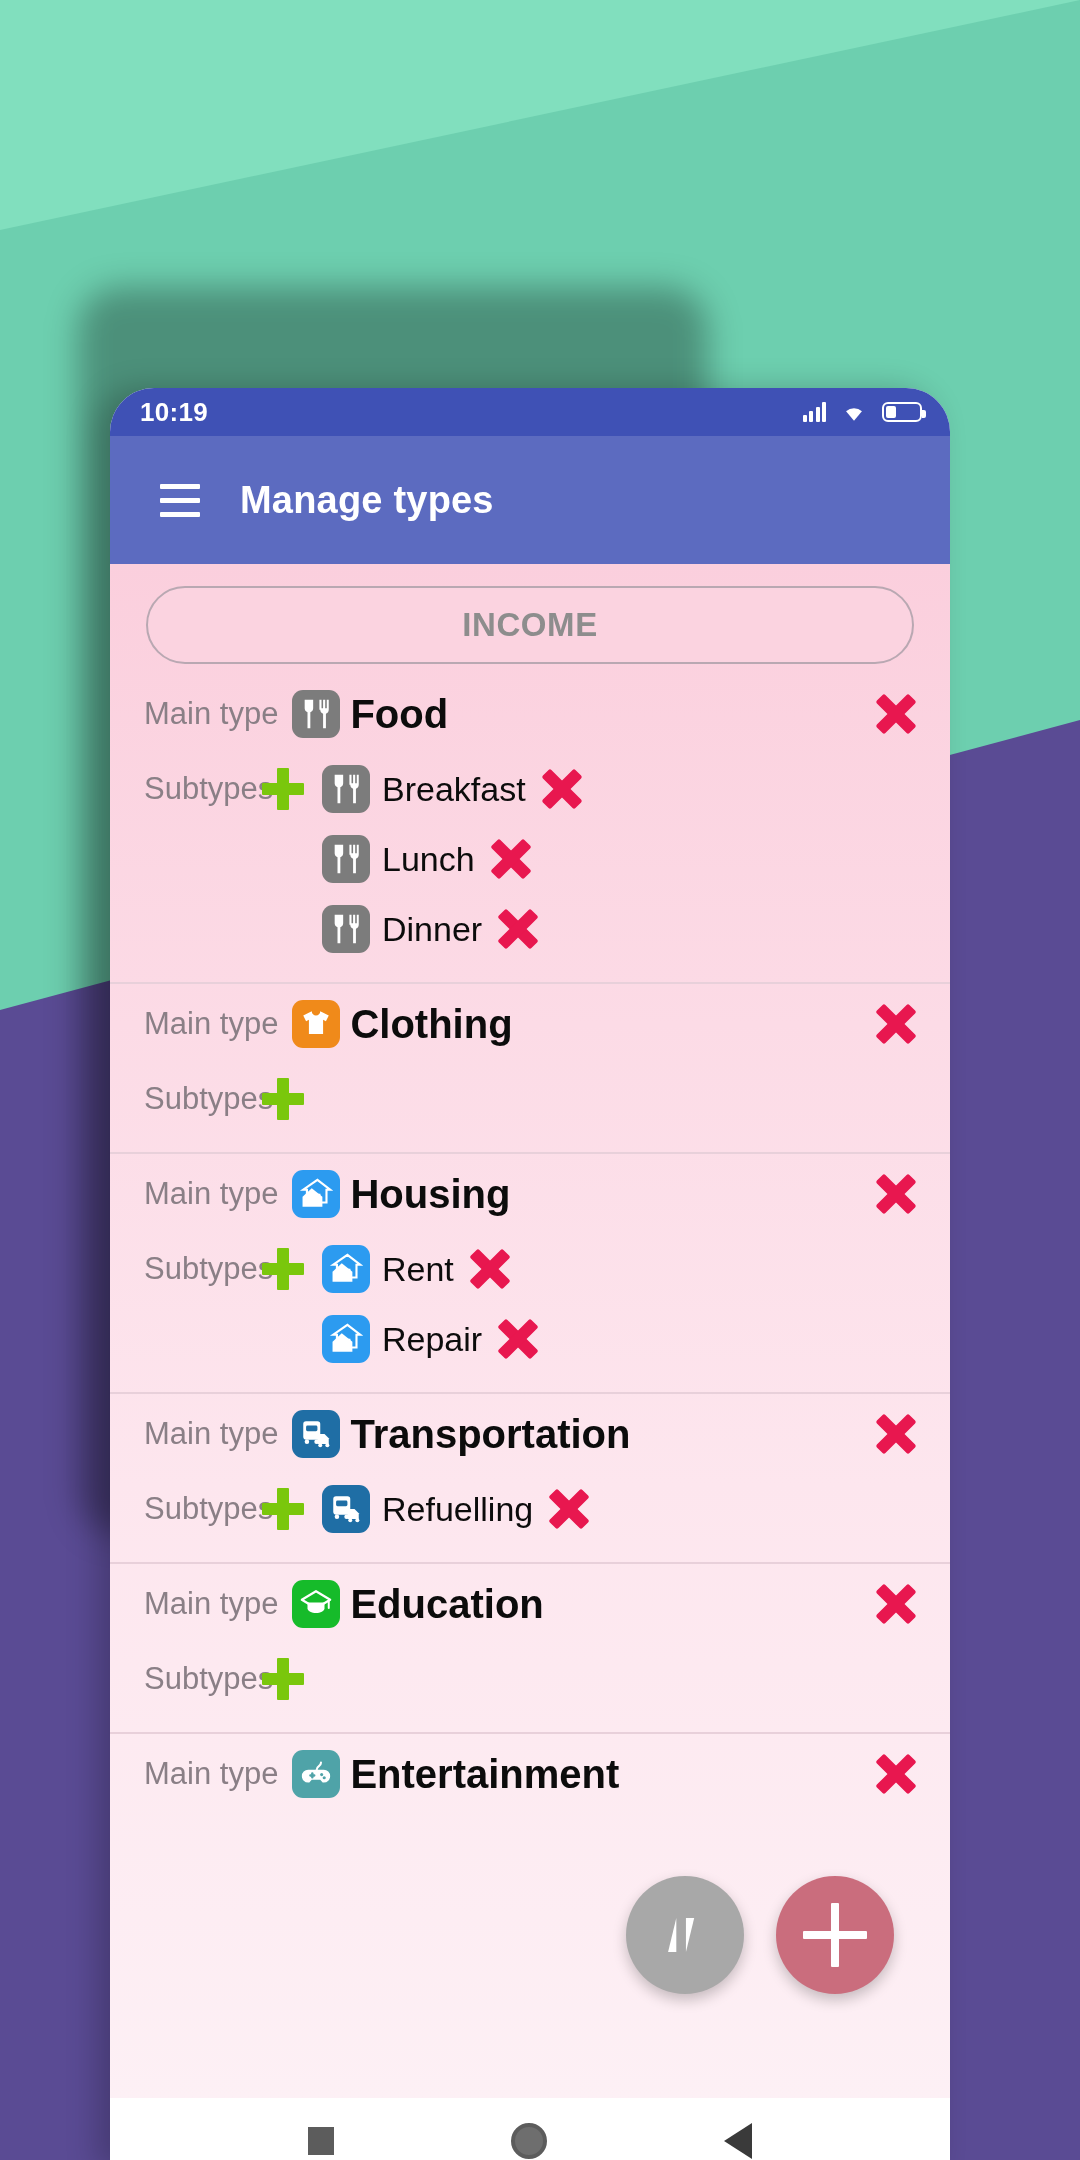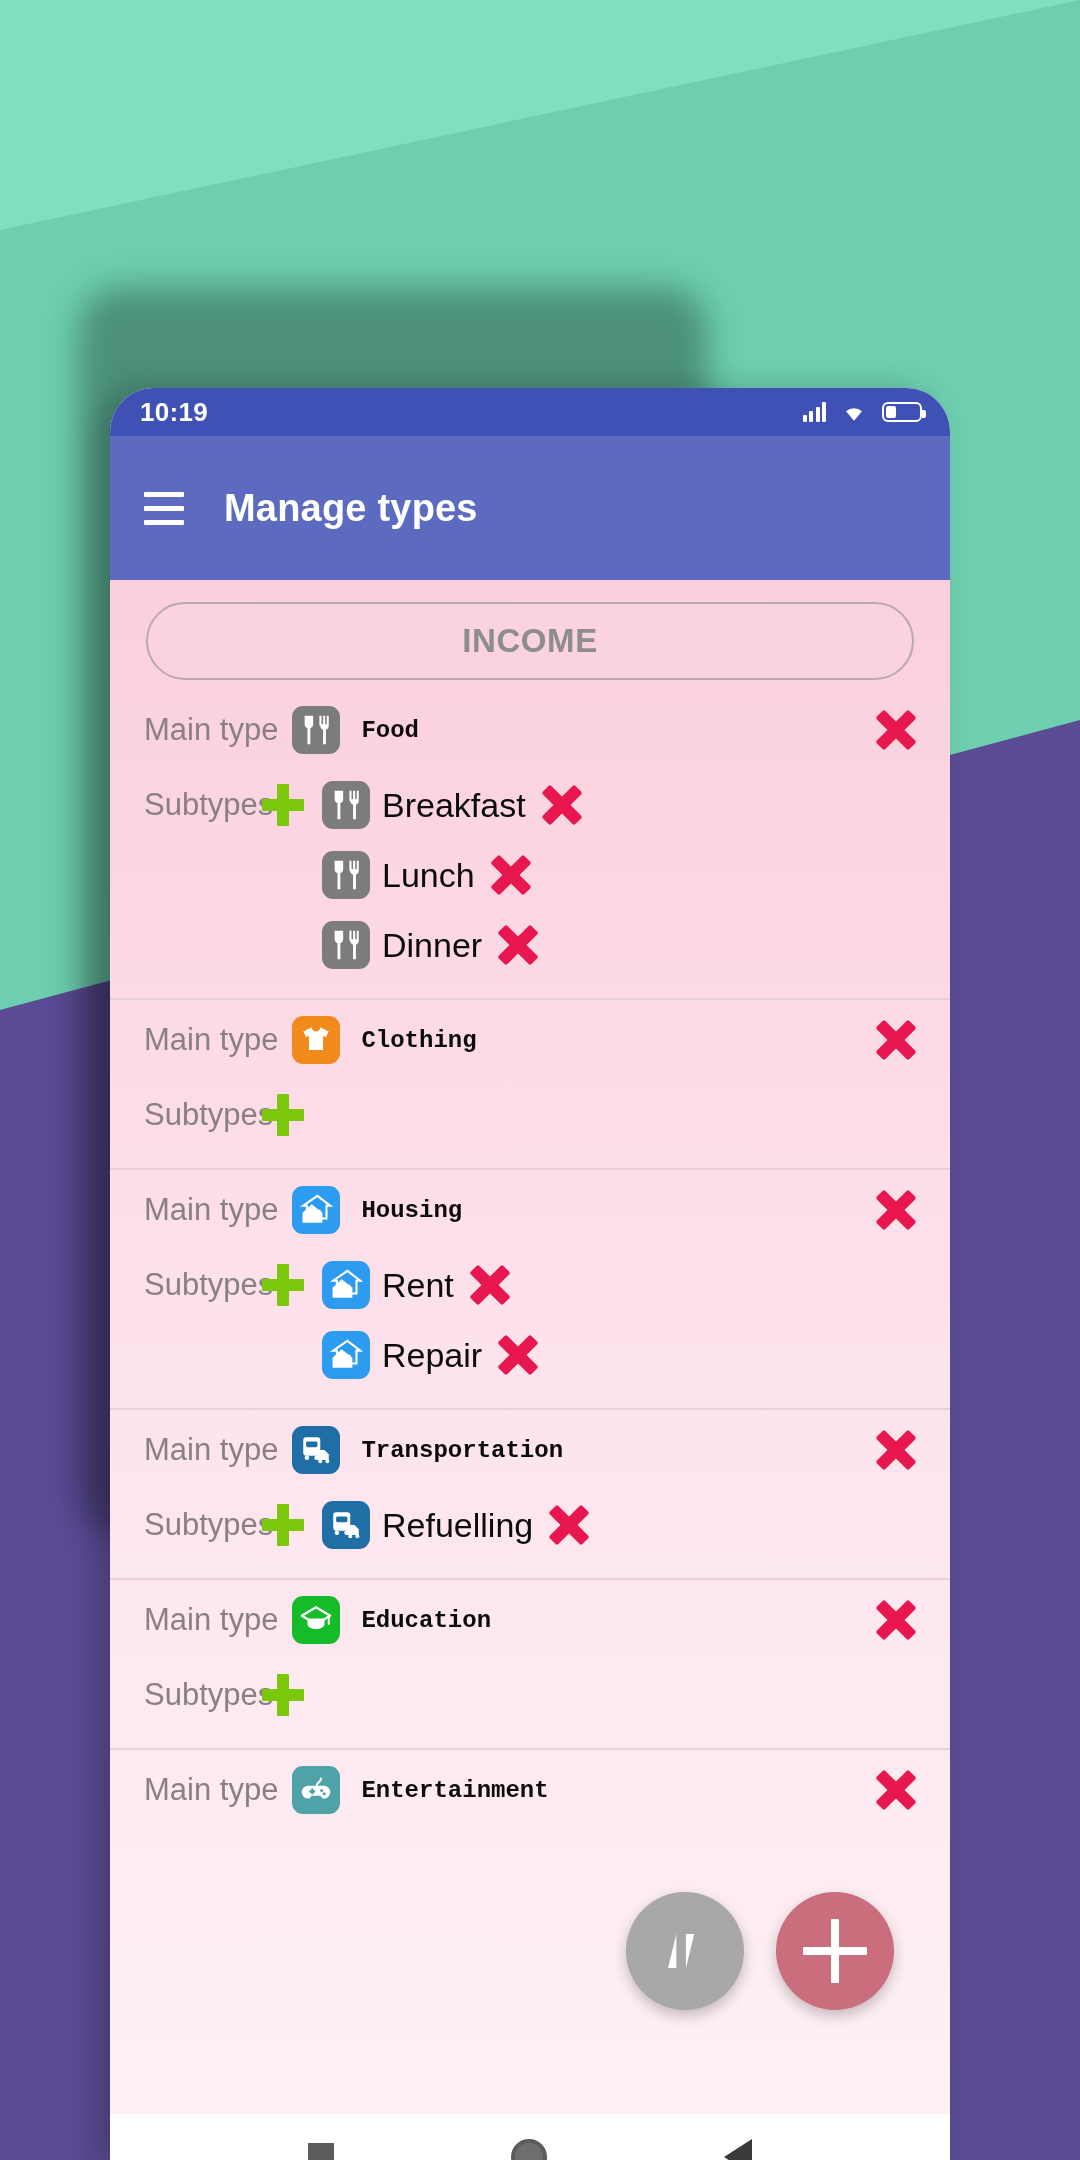--- a/index.html
+++ b/index.html
@@ -85,24 +85,24 @@
     content:""; position:absolute; right:-6px; top:6px;
     width:4px; height:8px; background:#fff; border-radius:0 2px 2px 0;
   }
   .ic-battery i {
     position:absolute; left:2px; top:2px; bottom:2px; width: 10px;
     background:#fff; border-radius:2px;
   }
 
   
   .appbar {
-    height: 144px;
+    height: 128px;
     background: #5c6bc0;
     display: flex; align-items: center;
-    padding-left: 34px;
+    padding-left: 50px;
     gap: 40px;
   }
   .hamburger { width: 40px; display: flex; flex-direction: column; gap: 9px; cursor: pointer; }
   .hamburger span { display:block; height: 5px; background: #fff; border-radius: 1px; }
   .appbar-title { color:#fff; font-size: 38px; font-weight: 700; letter-spacing: .2px; }
 
   
   .content {
     position: relative;
     height: calc(1780px - 48px - 112px - 86px);
@@ -132,21 +132,21 @@
   
   .list { padding: 0 0 0 0; }
   .group { padding: 0 34px; }
   .group + .group { border-top: 2px solid #e8d0da; }
 
   .row-main {
     display: flex; align-items: center;
     height: 80px;
   }
   .lbl { color: #8a7f86; font-size: 31px; margin-right: 14px; white-space: nowrap; }
-  .name-main { font-size: 24px; font-weight: 700; color:#0c0c0c; margin-left: 21px; white-space: nowrap; font-family: Liberation Mono, monospace; }
+  .name-main { font-size: 40px; font-weight: 700; color:#0c0c0c; margin-left: 10px; white-space: nowrap; }
   .name-sub  { font-size: 34px; color:#0c0c0c; margin-left: 12px; white-space: nowrap; }
   .spacer { flex: 1; }
 
   .row-sub {
     display: flex; align-items: center;
     height: 70px;
     padding-left: 0;
   }
   .sub-label-slot { width: 118px; color:#8a7f86; font-size: 31px; }
   .sub-indent { width: 118px; }

